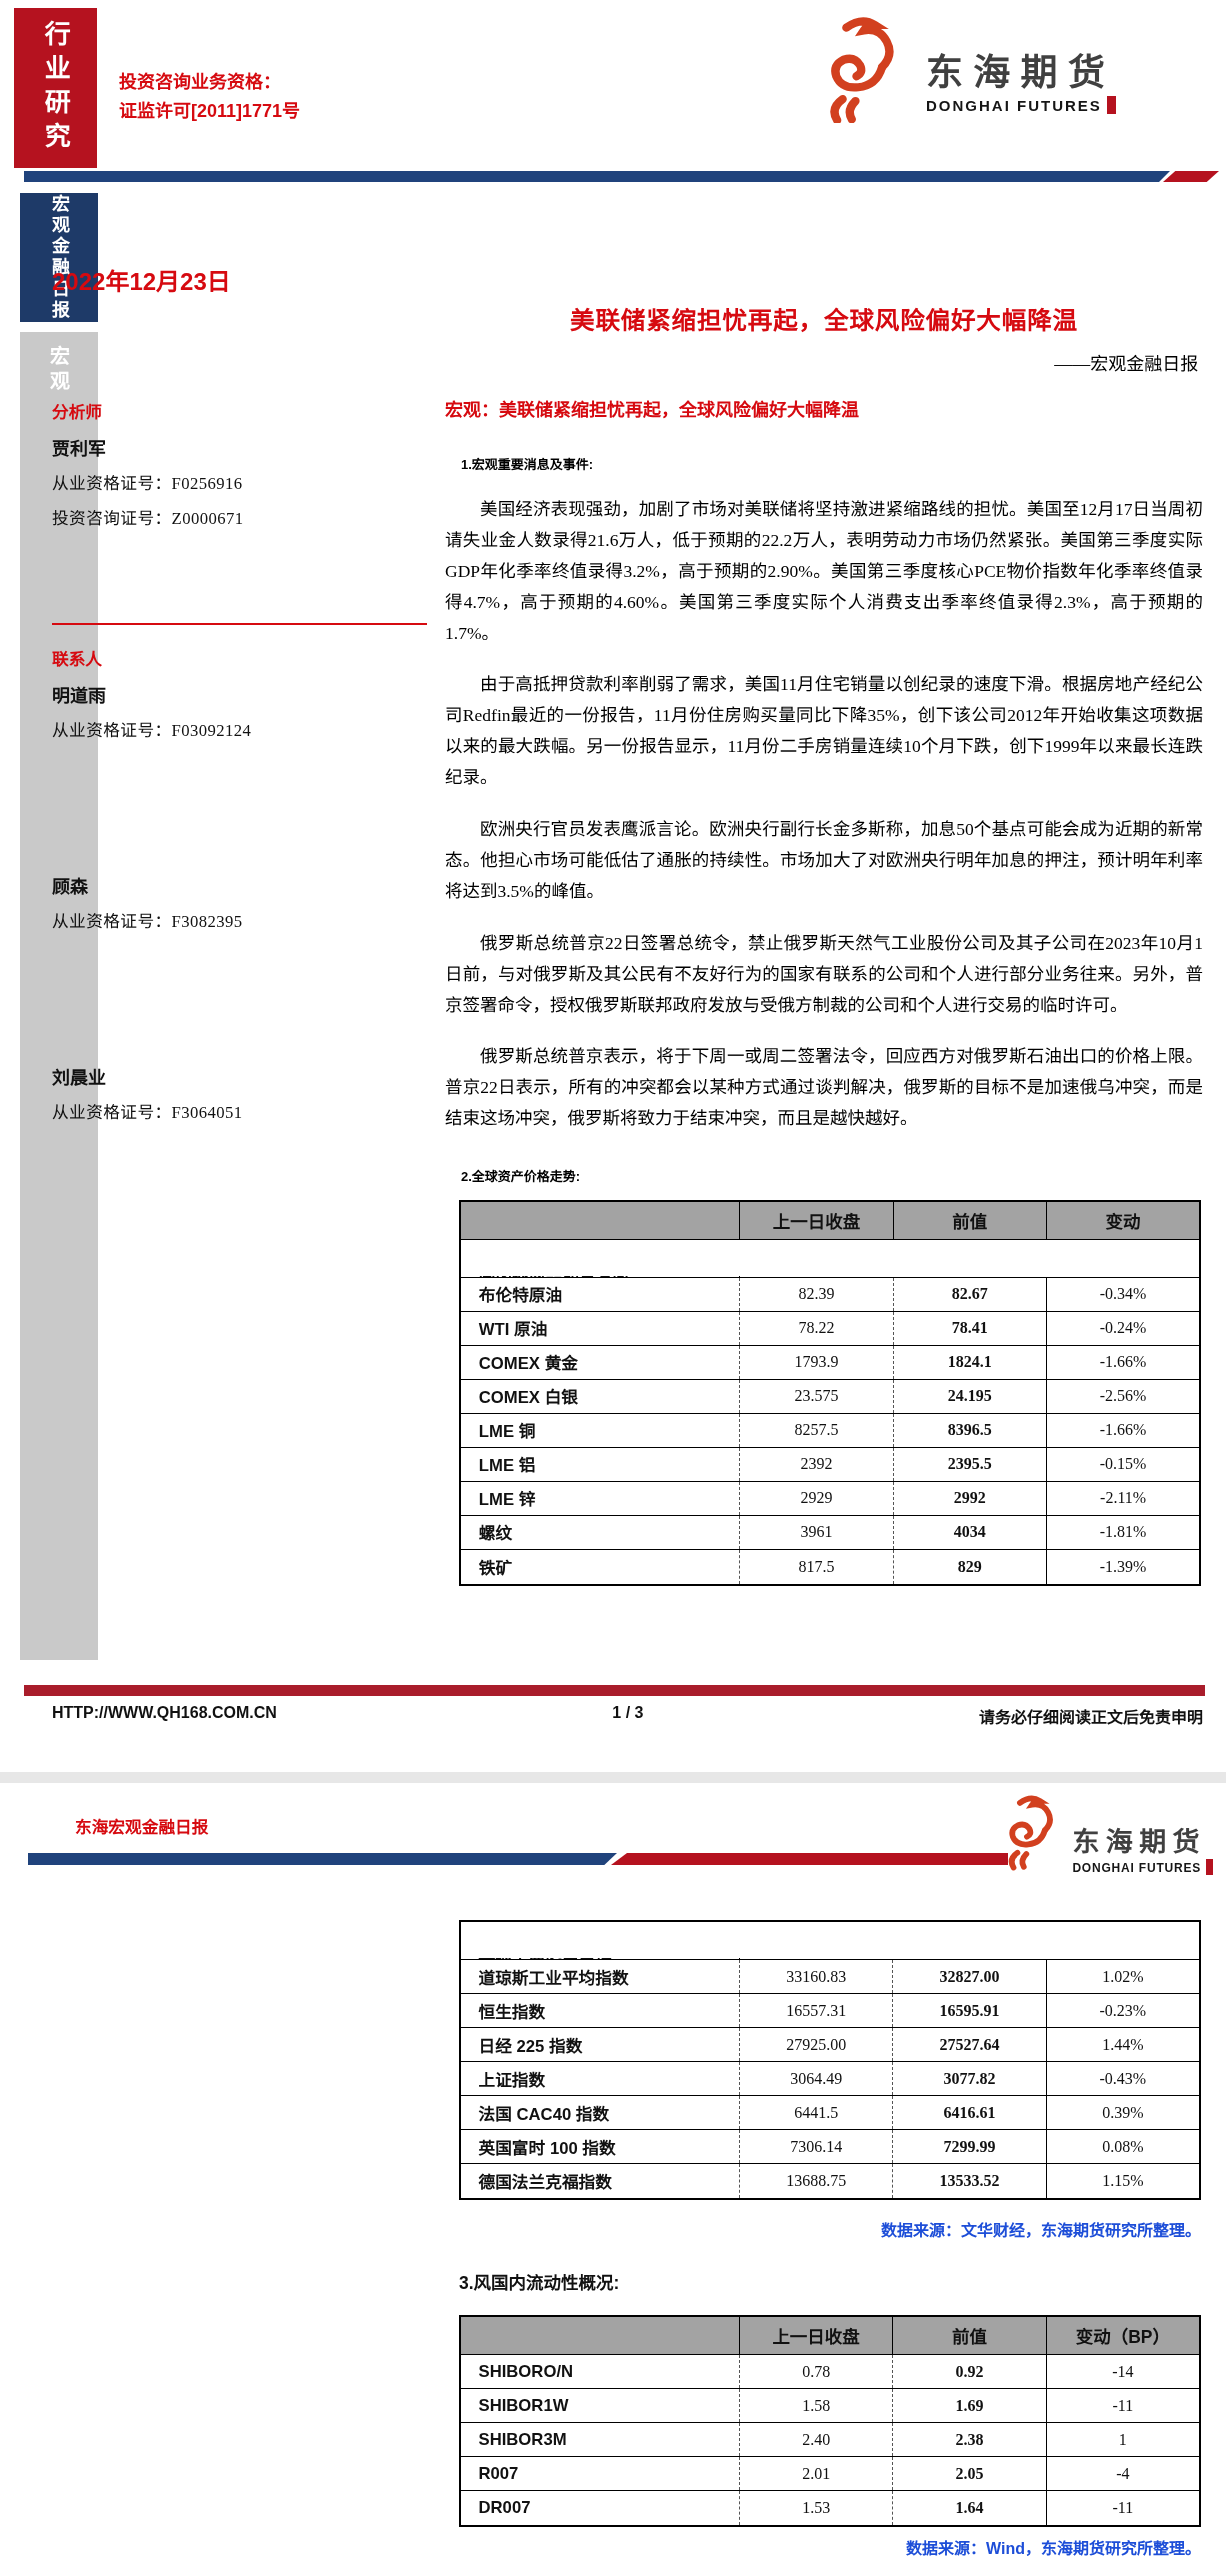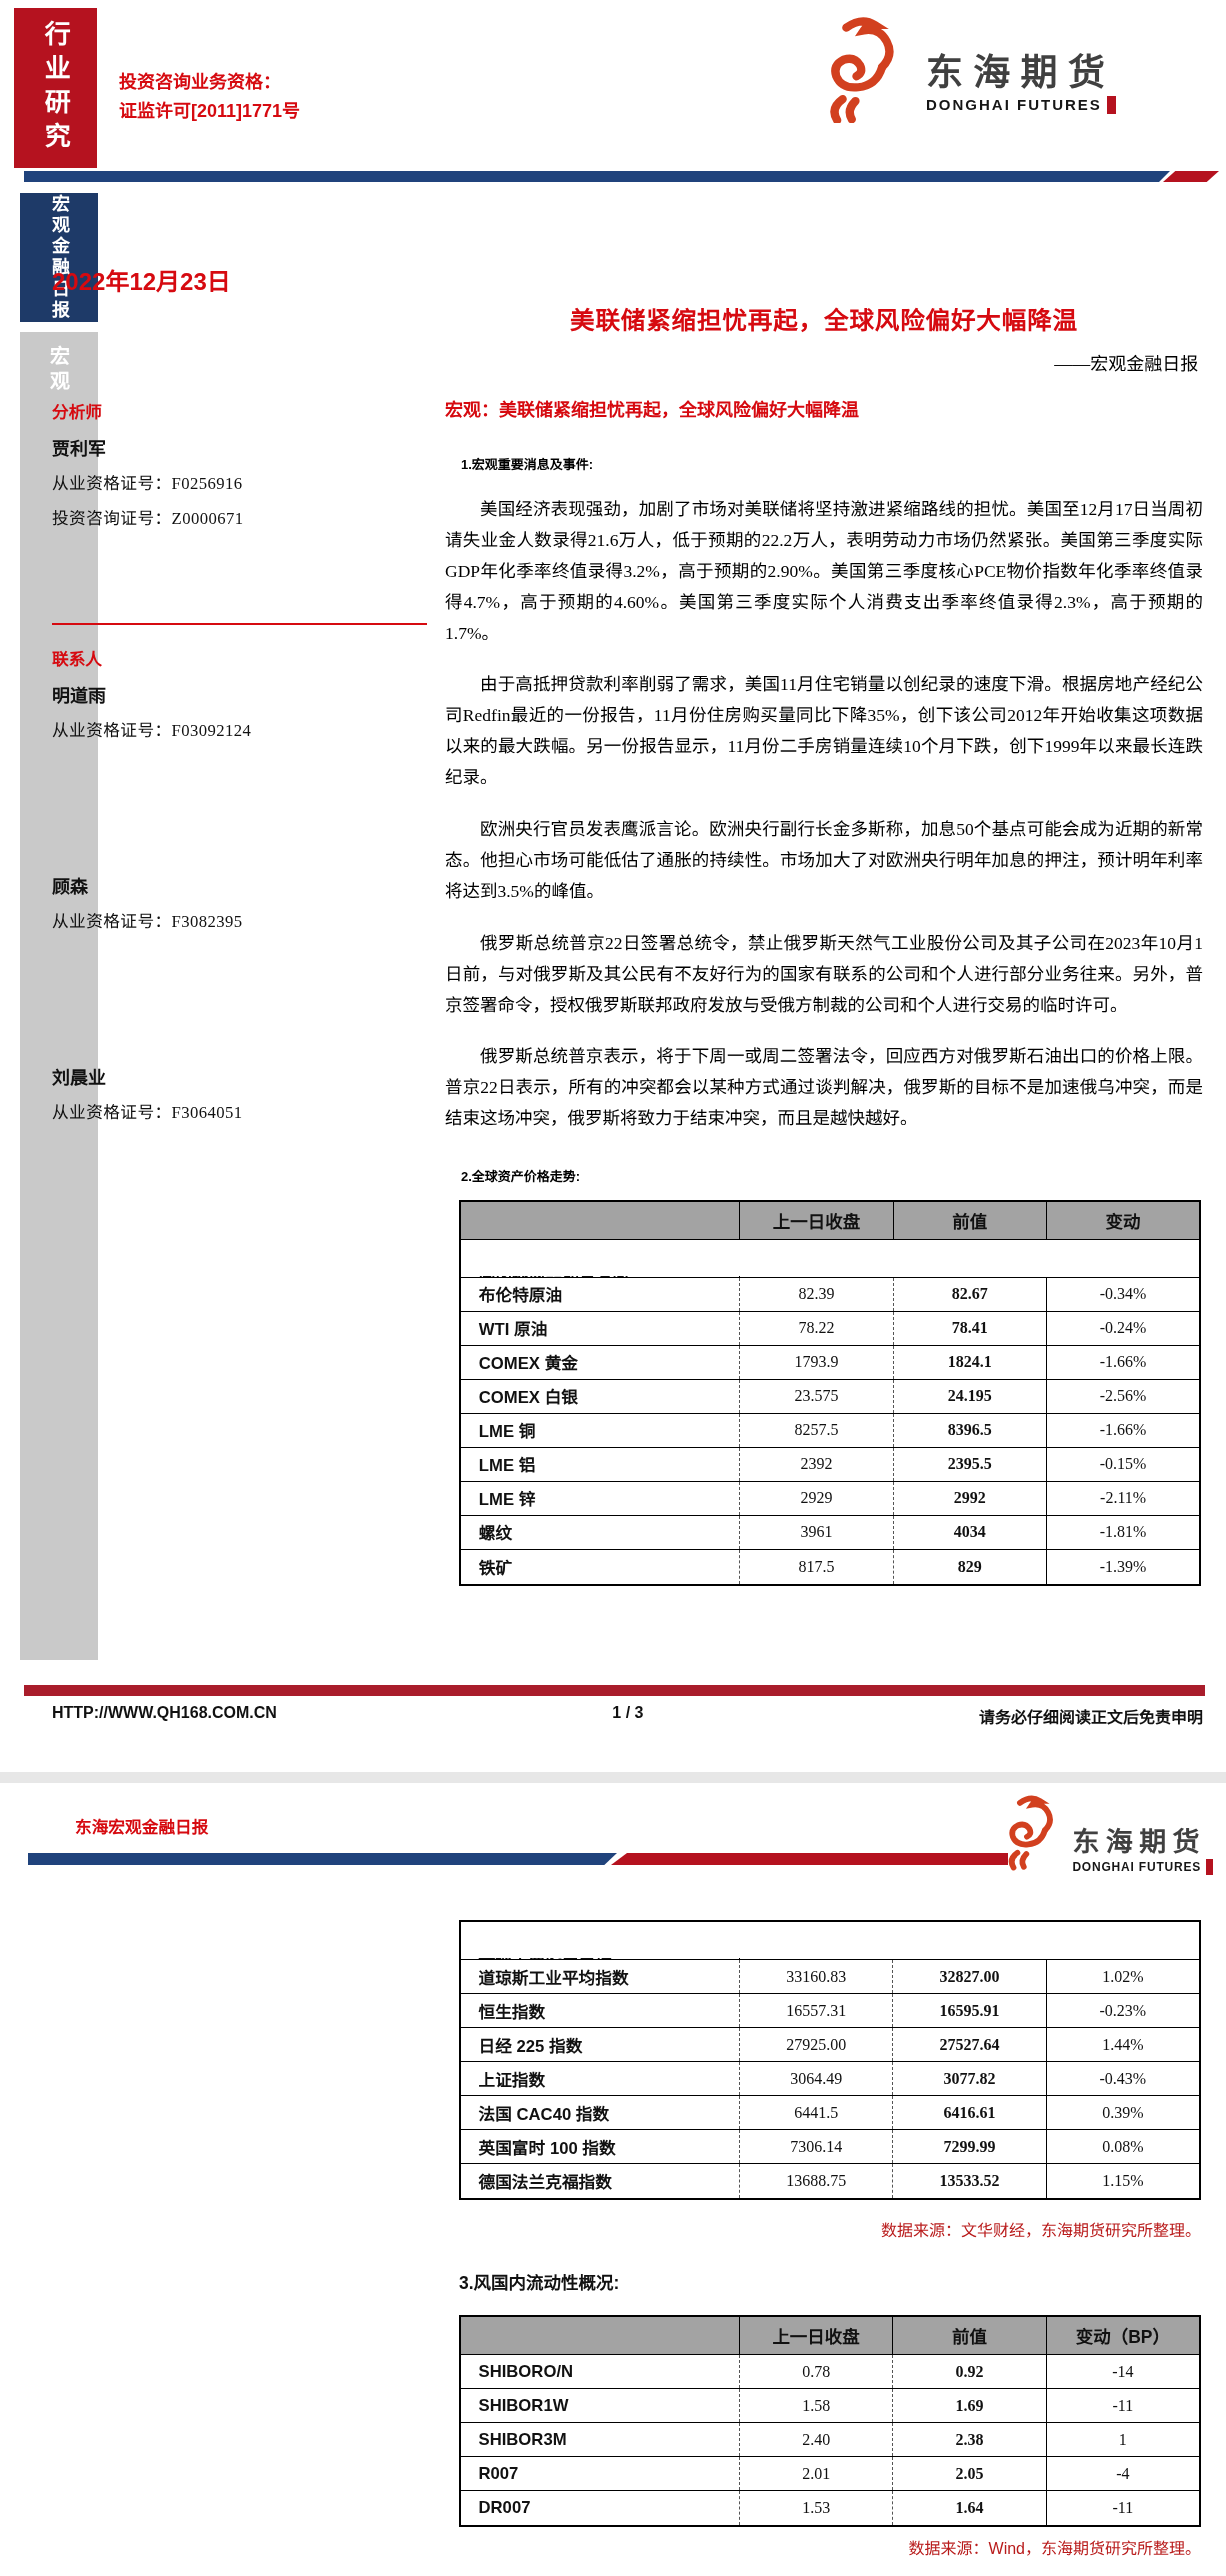--- a/index.html
+++ b/index.html
@@ -30,21 +30,21 @@
 
   .logo { display: flex; align-items: flex-start; gap: 11px; }
   .logo-1 { left: 818px; top: 12.7px; }
   .logo-text { display: flex; flex-direction: column; }
   .logo-cn {
     font-family: "Liberation Serif", serif;
     font-weight: bold; color: #404040;
   }
   .logo-1 .logo-cn { font-size: 37px; letter-spacing: 10.3px; line-height: 46px; margin-top: 37px; }
   .logo-en {
-    font-weight: bold; color: #161616; display: flex; align-items: center; gap: 5px;
+    font-weight: bold; color: #161616; display: flex; align-items: flex-end; gap: 5px;
   }
   .logo-1 .logo-en { font-size: 15px; letter-spacing: 2px; }
   .red-chip { display: inline-block; background: #B5121F; }
   .logo-1 .red-chip { width: 8.7px; height: 18px; }
   .dragon-1 { width: 97px; height: 110px; }
 
   .top-bar { left: 24px; top: 171px; width: 1146px; height: 11px; background: #20437C;
     clip-path: polygon(0 0, 100% 0, calc(100% - 11px) 100%, 0 100%); }
   .top-bar-wedge { left: 1163px; top: 171px; width: 56px; height: 11px; background: #B5121F;
     clip-path: polygon(22% 0, 100% 0, 78% 100%, 0 100%); }
@@ -129,21 +129,21 @@
   .logo-2 .logo-en { font-size: 12px; letter-spacing: 0.8px; }
   .logo-2 .red-chip { width: 7.1px; height: 16px; }
   .dragon-2 { width: 64px; height: 86px; }
   .p2-bar-blue { left: 28px; top: 1853px; width: 589px; height: 12px; background: #20437C;
     clip-path: polygon(0 0, 100% 0, calc(100% - 12.7px) 100%, 0 100%); }
   .p2-bar-red { left: 611px; top: 1853px; width: 397px; height: 12px; background: #B5121F;
     clip-path: polygon(16px 0, 100% 0, 100% 100%, 0 100%); }
 
   
   .tbl-stocks { left: 459px; top: 1920px; width: 742px; }
-  .note { font-weight: normal; font-size: 16px; color: #b91c1c; text-align: right; }
+  .note { font-weight: bold; font-size: 16px; color: #1d4ed8; text-align: right; }
   .note-stocks { left: 459px; top: 2217px; width: 742px; }
   .sec3-heading { left: 459px; top: 2269px; font-weight: bold; font-size: 17.5px; }
   .tbl-liquidity { left: 459px; top: 2315px; width: 742px; }
   .note-liquidity { left: 459px; top: 2535px; width: 742px; }
 </style>
 </head>
 <body>
 
 <div class="abs industry-box">
   <div class="v-text">行业研究</div>

